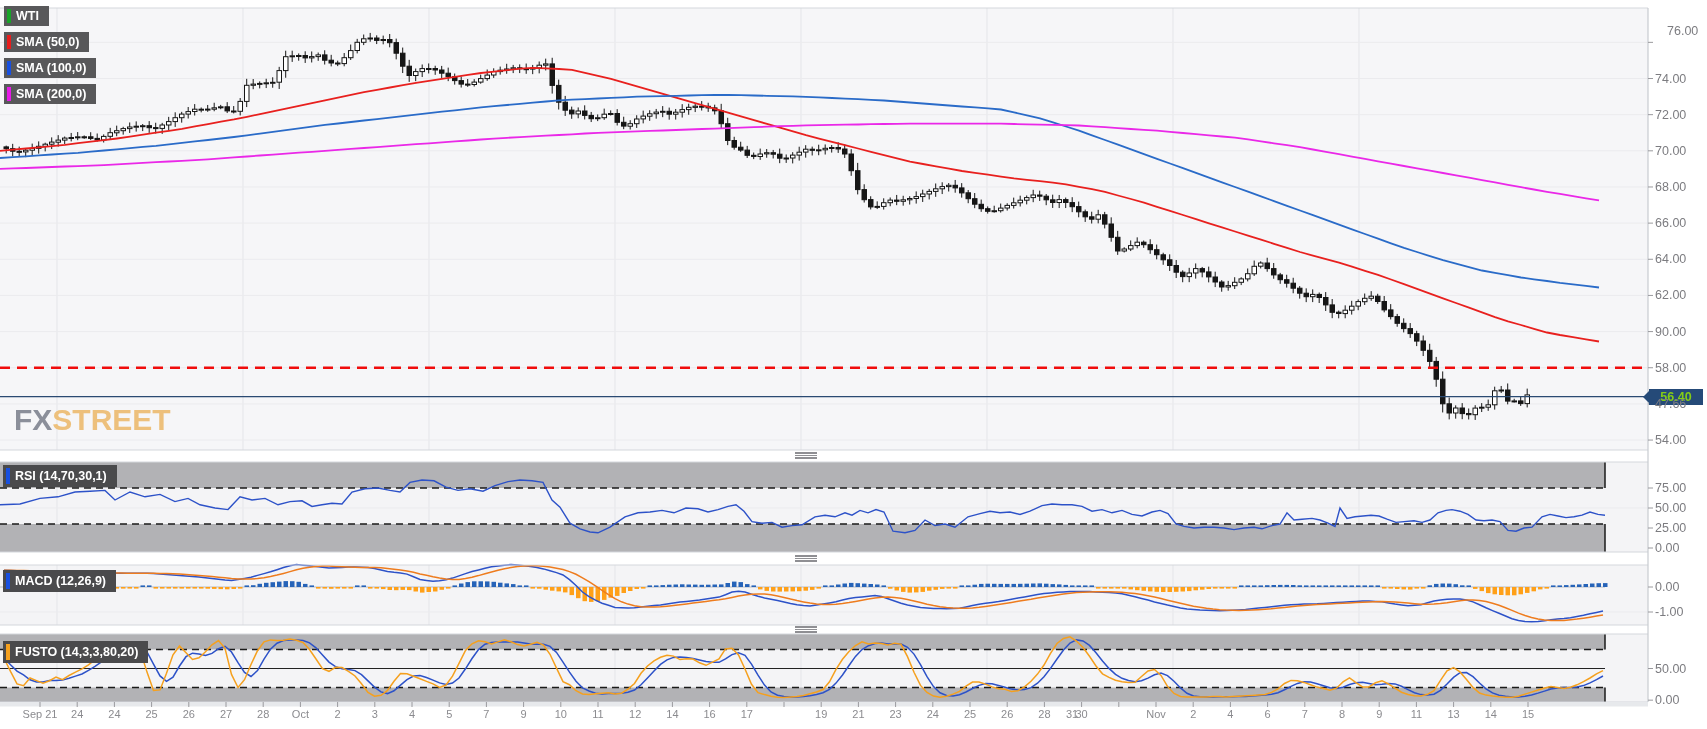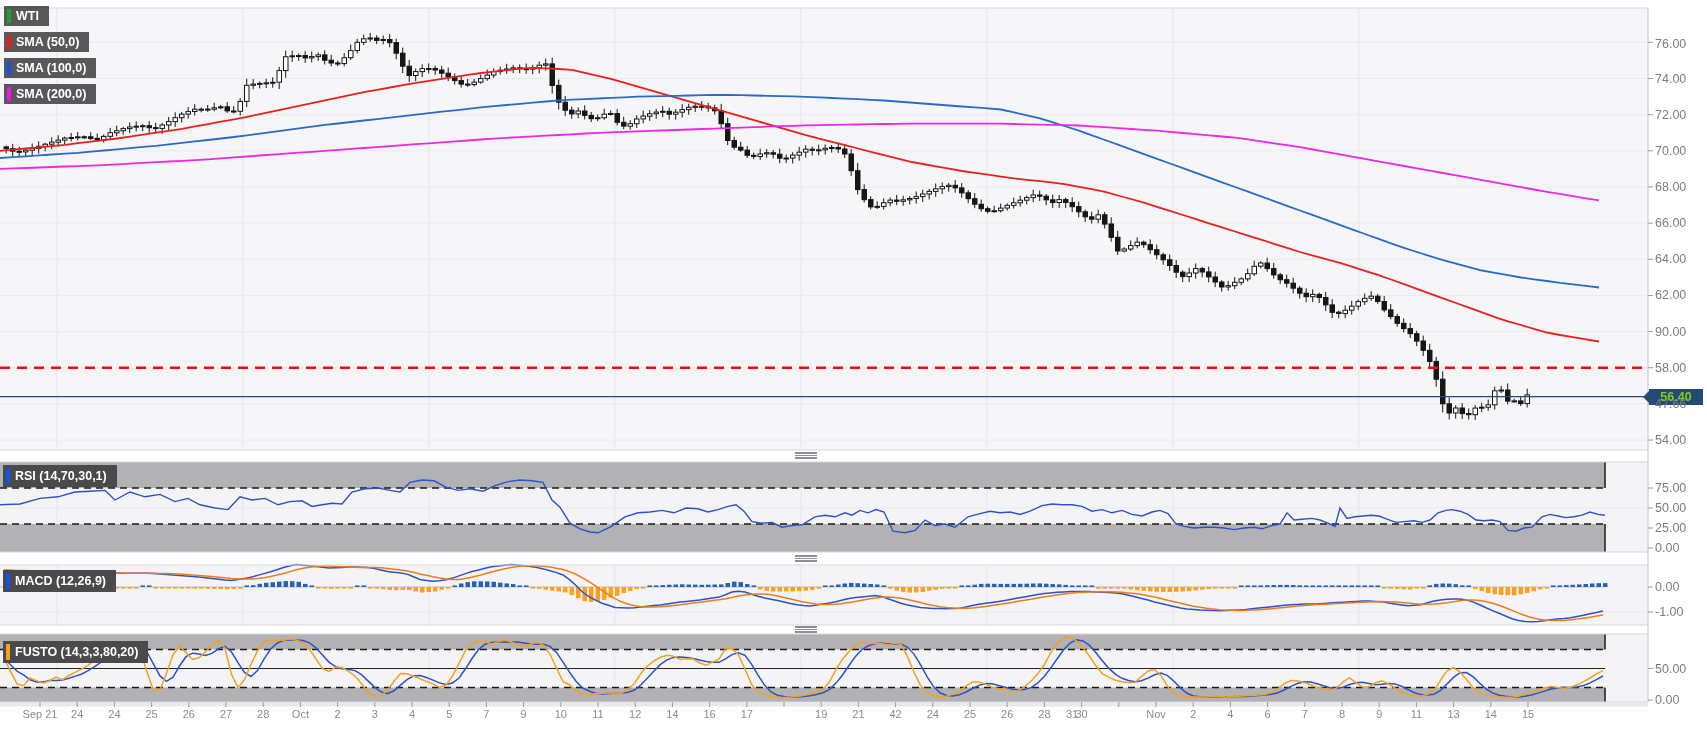--- a/index.html
+++ b/index.html
@@ -915,41 +915,44 @@
   </div>
   <div class="badge paneBadge" style="left:3px;top:570px">
     <span class="bar" style="background:#1850e0"></span>
     <span>MACD (12,26,9)</span>
   </div>
   <div class="badge paneBadge" style="left:3px;top:641px">
     <span class="bar" style="background:#f5a01e"></span>
     <span>FUSTO (14,3,3,80,20)</span>
   </div>
 
+  <div id="watermark">
+    <span class="fx">FX</span><span class="street">STREET</span>
+  </div>
 
   <div id="priceBadge">56.40</div>
 
   <div class="handle" style="top:452px">
       <div></div>
       <div></div>
       <div></div>
     </div>
   <div class="handle" style="top:555px">
       <div></div>
       <div></div>
       <div></div>
     </div>
   <div class="handle" style="top:626px">
       <div></div>
       <div></div>
       <div></div>
     </div>
 
   <div id="yLabels">
-      <div class="ylab" style="top: 37px;">76.00</div>
+      <div class="ylab" style="top: 24px; margin-left: 12px;">76.00</div>
       <div class="ylab" style="top: 71.5031px;">74.00</div>
       <div class="ylab" style="top: 107.658px;">72.00</div>
       <div class="ylab" style="top: 143.814px;">70.00</div>
       <div class="ylab" style="top: 179.969px;">68.00</div>
       <div class="ylab" style="top: 216.125px;">66.00</div>
       <div class="ylab" style="top: 252.28px;">64.00</div>
       <div class="ylab" style="top: 288.436px;">62.00</div>
       <div class="ylab" style="top: 324.591px;">90.00</div>
       <div class="ylab" style="top: 360.746px;">58.00</div>
       <div class="ylab" style="top: 396.902px;">47.66</div>
@@ -980,21 +983,21 @@
       <div class="xlab" style="left: 523.6px;">9</div>
       <div class="xlab" style="left: 560.8px;">10</div>
       <div class="xlab" style="left: 598px;">11</div>
       <div class="xlab" style="left: 635.2px;">12</div>
       <div class="xlab" style="left: 672.4px;">14</div>
       <div class="xlab" style="left: 709.6px;">16</div>
       <div class="xlab" style="left: 746.8px;">17</div>
       <div class="xlab" style="left: 784px; margin-top: 24px;">18</div>
       <div class="xlab" style="left: 821.2px;">19</div>
       <div class="xlab" style="left: 858.4px;">21</div>
-      <div class="xlab" style="left: 895.6px;">42</div>
+      <div class="xlab" style="left: 895.6px;">23</div>
       <div class="xlab" style="left: 932.8px;">24</div>
       <div class="xlab" style="left: 970px;">25</div>
       <div class="xlab" style="left: 1007.2px;">26</div>
       <div class="xlab" style="left: 1044.4px;">28</div>
       <div class="xlab" style="left: 1081.6px;">30</div>
       <div class="xlab" style="left: 1072px;">31</div>
       <div class="xlab" style="left: 1156px;">Nov</div>
       <div class="xlab" style="left: 1193.2px;">2</div>
       <div class="xlab" style="left: 1230.4px;">4</div>
       <div class="xlab" style="left: 1267.6px;">6</div>

